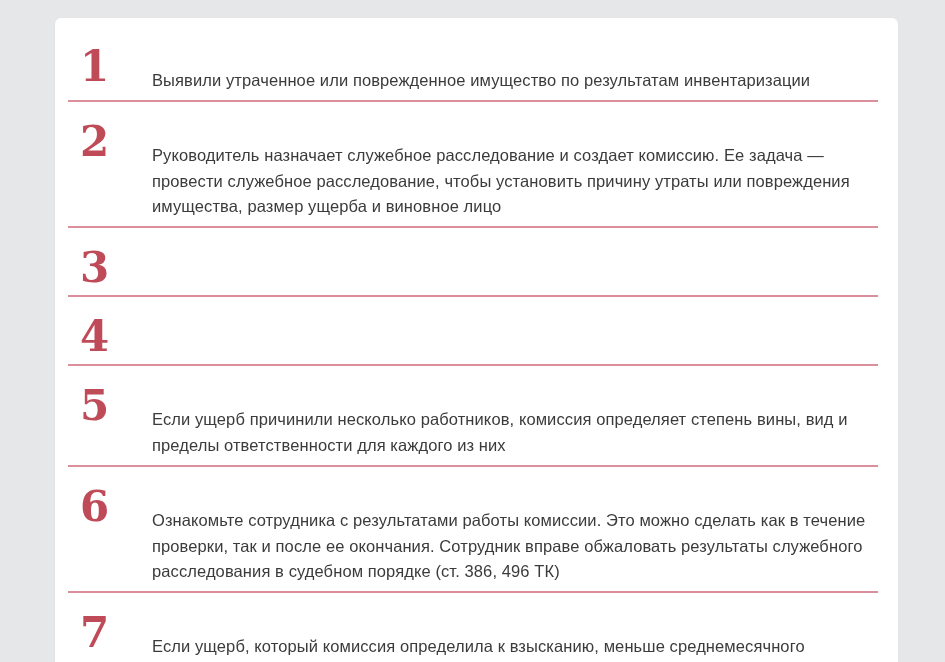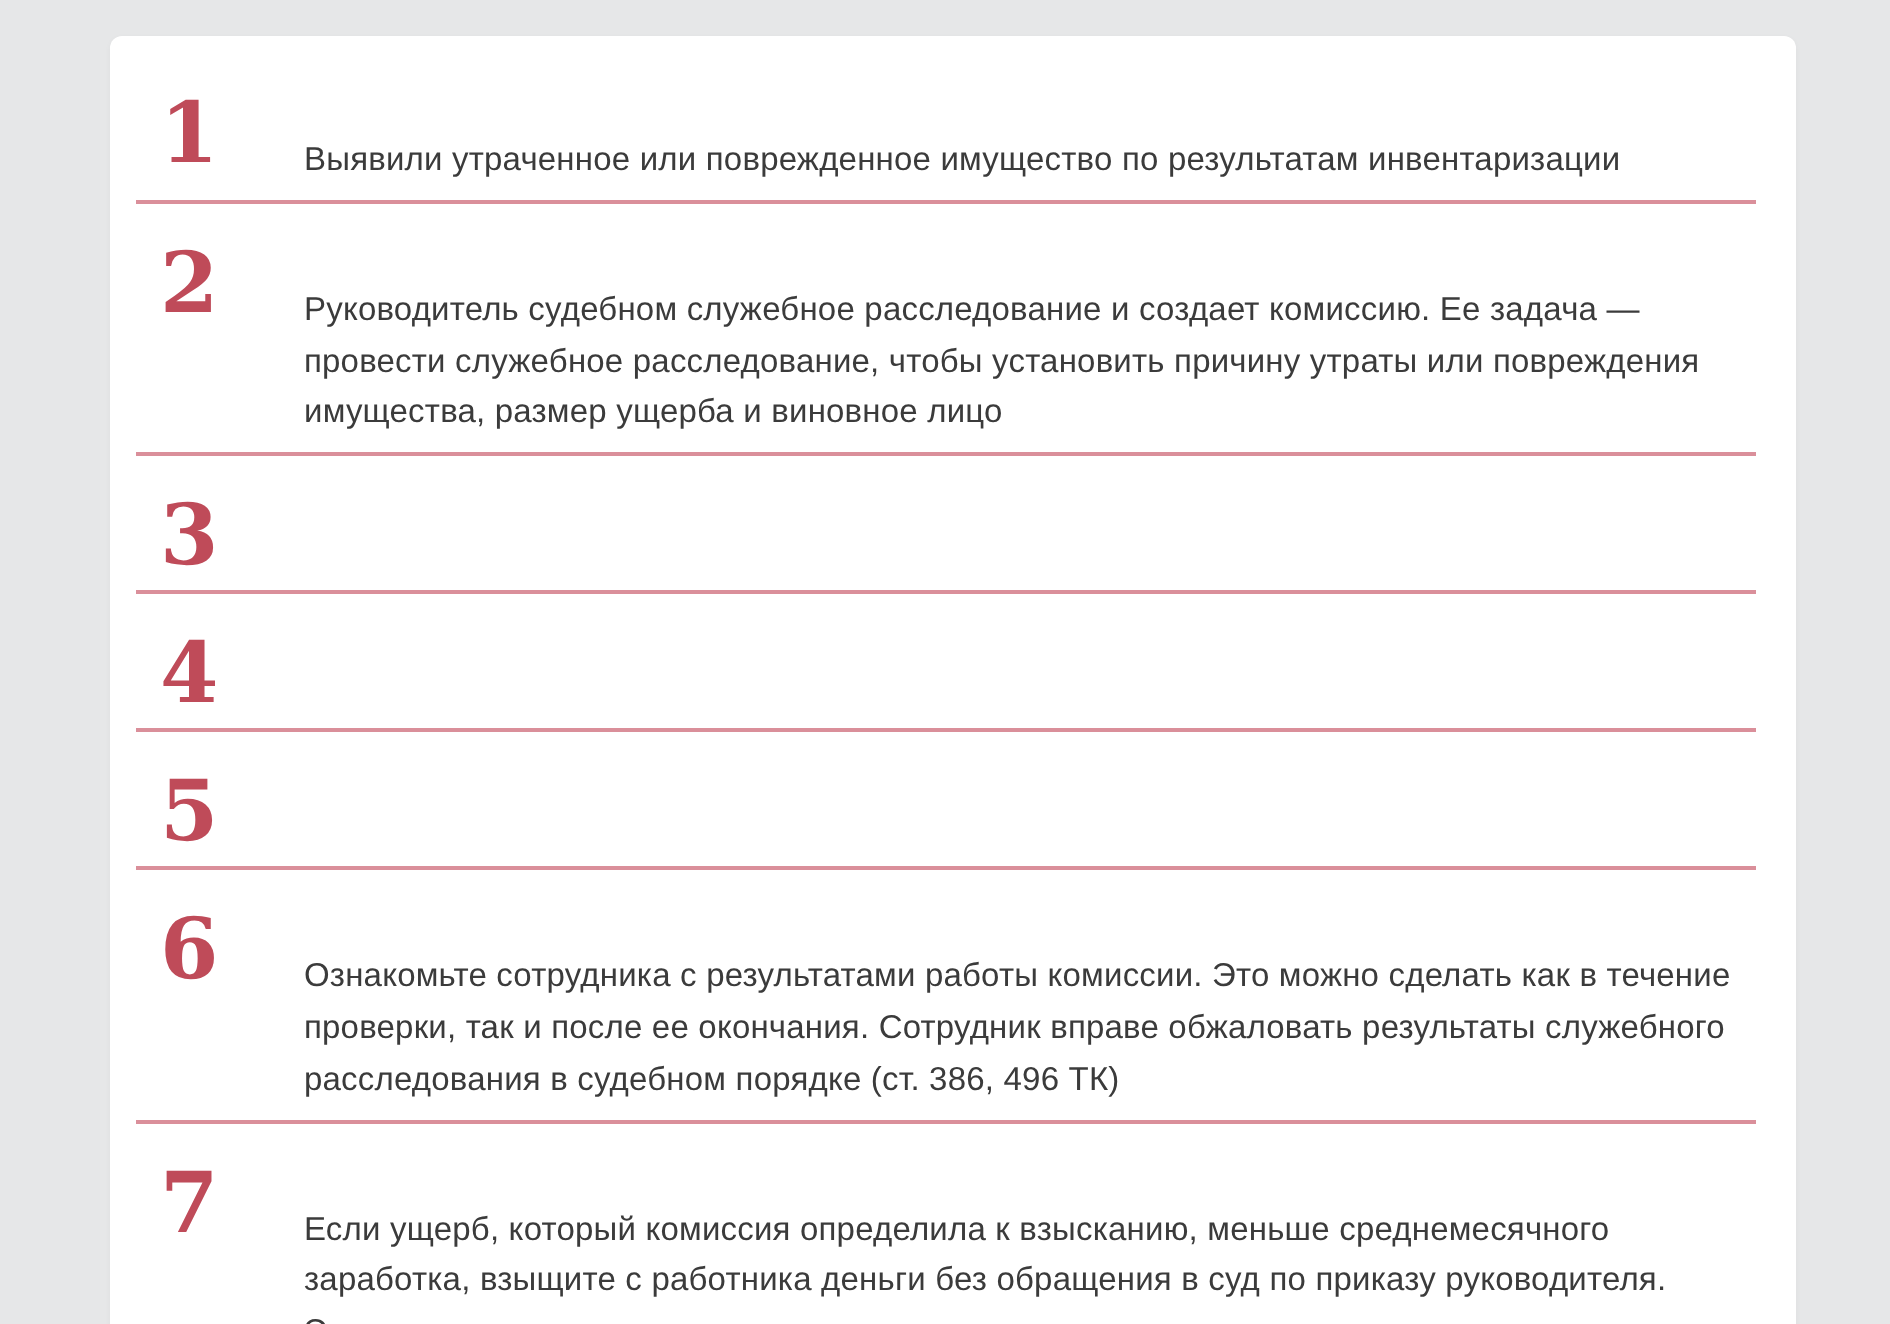--- a/index.html
+++ b/index.html
@@ -61,36 +61,37 @@
 <div class="card">
 
   <div class="step-row">
     <div class="step-number">1</div>
     <div class="step-text">Выявили утраченное или поврежденное имущество по результатам инвентаризации</div>
   </div>
   <div class="row-divider"></div>
 
   <div class="step-row">
     <div class="step-number">2</div>
-    <div class="step-text">Руководитель судебном служебное расследование и создает комиссию. Ее задача — провести служебное расследование, чтобы установить причину утраты или повреждения имущества, размер ущерба и виновное лицо</div>
+    <div class="step-text">Руководитель назначает служебное расследование и создает комиссию. Ее задача — провести служебное расследование, чтобы установить причину утраты или повреждения имущества, размер ущерба и виновное лицо</div>
   </div>
   <div class="row-divider"></div>
 
   <div class="step-row">
     <div class="step-number">3</div>
   </div>
   <div class="row-divider"></div>
 
   <div class="step-row">
     <div class="step-number">4</div>
   </div>
   <div class="row-divider"></div>
 
   <div class="step-row">
     <div class="step-number">5</div>
+    <div class="step-text">Если ущерб причинили несколько работников, комиссия определяет степень вины, вид и пределы ответственности для каждого из них</div>
   </div>
   <div class="row-divider"></div>
 
   <div class="step-row">
     <div class="step-number">6</div>
     <div class="step-text">Ознакомьте сотрудника с результатами работы комиссии. Это можно сделать как в течение проверки, так и после ее окончания. Сотрудник вправе обжаловать результаты служебного расследования в судебном порядке (ст. 386, 496 ТК)</div>
   </div>
   <div class="row-divider"></div>
 
   <div class="step-row">

